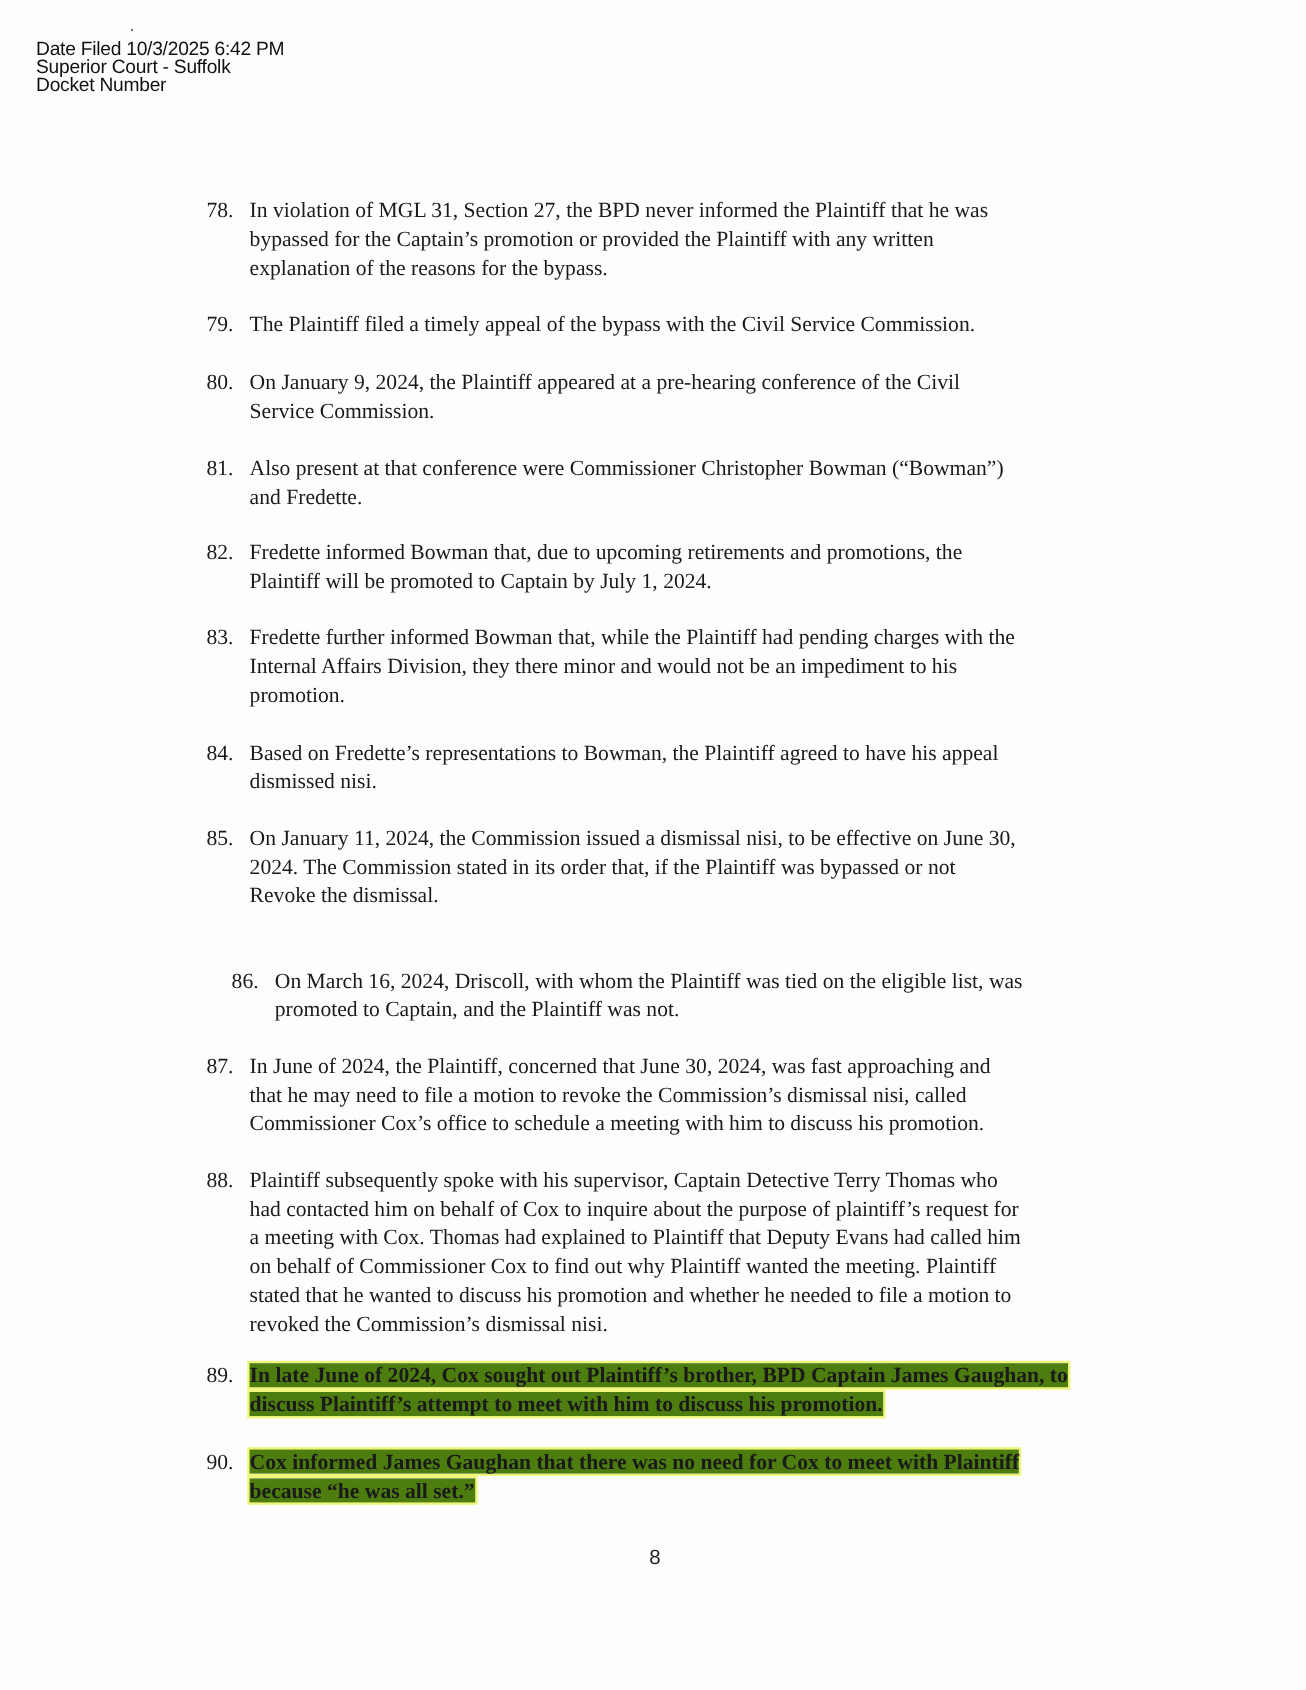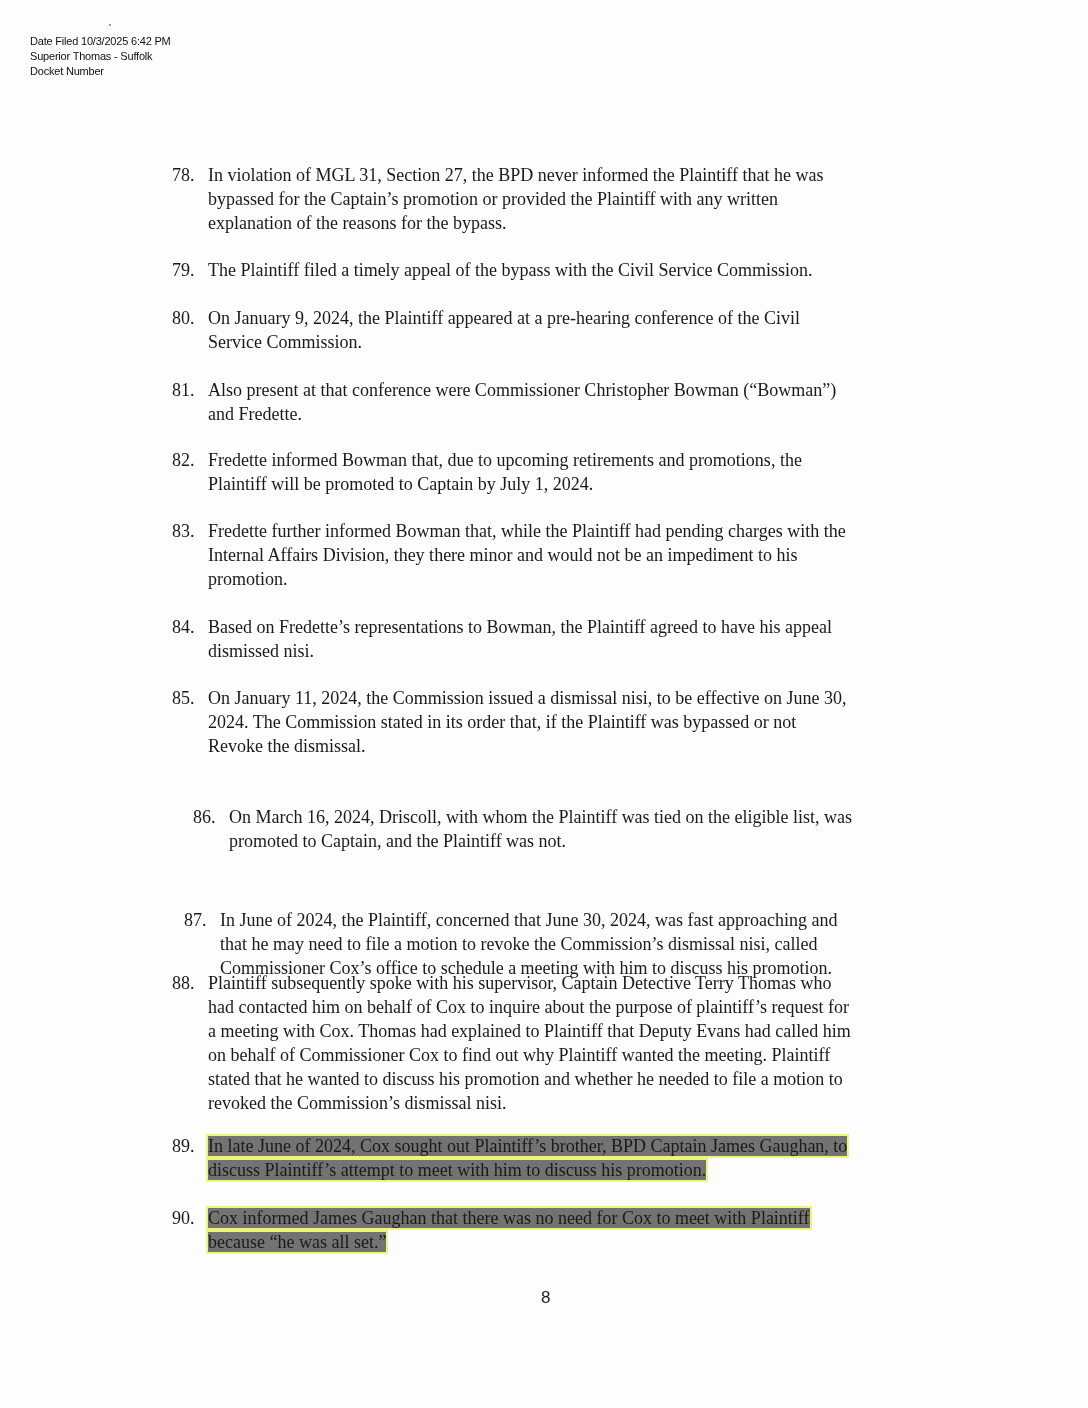--- a/index.html
+++ b/index.html
@@ -1,47 +1,47 @@
 <!DOCTYPE html>
 <html><head>
 <meta charset="utf-8">
 <style>
   html, body { margin: 0; padding: 0; background: #ffffff; }
   body { width: 1088px; height: 1408px; position: relative; overflow: hidden; }
   .page { position: absolute; left: 0; top: 0; width: 1088px; height: 1408px; background: #fdfdfd; }
   .stamp {
     position: absolute; left: 30px; top: 34px;
-    font-family: "Liberation Sans", sans-serif; font-size: 11px; line-height: 15px;
+    font-family: "Liberation Sans", sans-serif; font-size: 16px; line-height: 15px;
     color: #111; letter-spacing: -0.2px;
   }
   .stamp div { white-space: nowrap; }
   .para {
     position: absolute; left: 172px; width: 760px;
     font-family: "Liberation Serif", serif; font-size: 18px; line-height: 24px;
     color: #1a1a1a;
   }
   .num { position: absolute; left: 0; top: 0; white-space: nowrap; }
   .body { margin-left: 36px; }
   .line { display: block; white-space: nowrap; }
-  .hl { background: #737373; box-shadow: 0 0 0 2px #eef57a; }
+  .hl { background: #4d7c0f; box-shadow: 0 0 0 2px #eef57a; font-weight: bold; }
   .page-number {
     position: absolute; left: 541px; top: 1288px;
     font-family: "Liberation Sans", sans-serif; font-size: 17px; color: #222;
   }
   .speck { position: absolute; left: 109px; top: 24px; width: 2px; height: 2px; background: #777; border-radius: 50%; }
 </style>
 </head>
 <body>
 
 <div class="page">
   <div class="speck"></div>
 
   <div class="stamp">
     <div>Date Filed 10/3/2025 6:42 PM</div>
-    <div>Superior Thomas - Suffolk</div>
+    <div>Superior Court - Suffolk</div>
     <div>Docket Number</div>
   </div>
 
   <div id="paras">
       <div class="para" style="top: 163px;">
         <span class="num">78.</span>
         <div class="body">
           <span class="line"><span>In violation of MGL 31, Section 27, the BPD never informed the Plaintiff that he was</span></span>
           <span class="line"><span>bypassed for  the Captain’s promotion or provided the Plaintiff with any written</span></span>
           <span class="line"><span>explanation of the reasons for the bypass.</span></span>
@@ -97,21 +97,21 @@
           <span class="line"><span>Revoke the dismissal.</span></span>
         </div>
       </div>
       <div class="para" style="top: 805px; margin-left: 21px;">
         <span class="num">86.</span>
         <div class="body">
           <span class="line"><span>On March 16, 2024, Driscoll, with whom the Plaintiff was tied on the eligible list, was</span></span>
           <span class="line"><span>promoted to Captain, and the Plaintiff was not.</span></span>
         </div>
       </div>
-      <div class="para" style="top: 908px; margin-left: 12px;">
+      <div class="para" style="top: 876px;">
         <span class="num">87.</span>
         <div class="body">
           <span class="line"><span>In June of 2024, the Plaintiff, concerned that June 30, 2024, was fast approaching and</span></span>
           <span class="line"><span>that he may need to file a motion to revoke the Commission’s dismissal nisi, called</span></span>
           <span class="line"><span>Commissioner Cox’s office to schedule a meeting with him to discuss his promotion.</span></span>
         </div>
       </div>
       <div class="para" style="top: 971px;">
         <span class="num">88.</span>
         <div class="body">

